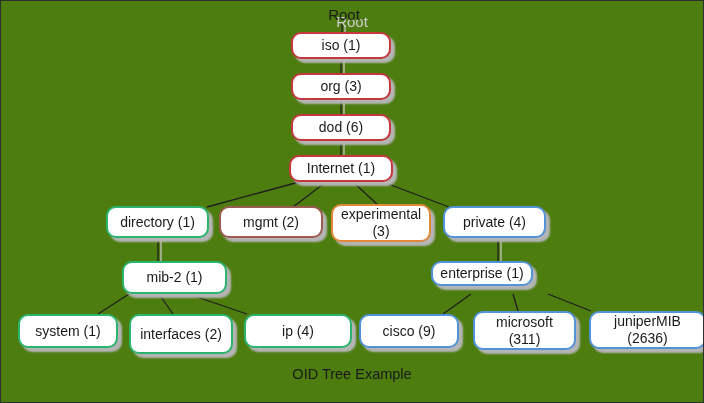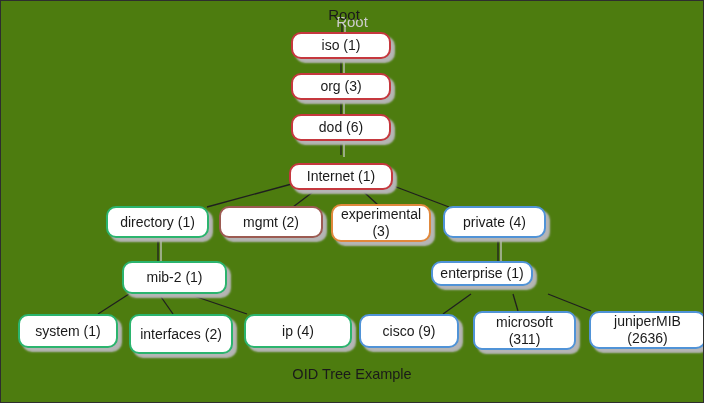--- a/index.html
+++ b/index.html
@@ -97,32 +97,32 @@
 
   <div class="root-label">
     <span class="ghost">Root</span>
     <span class="main">Root</span>
   </div>
 
   <div id="nodes">
       <div class="node" style="left: 290px; top: 31px; width: 100px; height: 27px; border-color: rgb(197, 56, 62);">iso (1)</div>
       <div class="node" style="left: 290px; top: 72px; width: 100px; height: 27px; border-color: rgb(197, 56, 62);">org (3)</div>
       <div class="node" style="left: 290px; top: 113px; width: 100px; height: 27px; border-color: rgb(197, 56, 62);">dod (6)</div>
-      <div class="node" style="left: 288px; top: 154px; width: 104px; height: 27px; border-color: rgb(197, 56, 62); margin-top: 8px;">Internet (1)</div>
+      <div class="node" style="left: 288px; top: 154px; width: 104px; height: 27px; border-color: rgb(197, 56, 62);">Internet (1)</div>
       <div class="node" style="left: 105px; top: 205px; width: 103px; height: 32px; border-color: rgb(43, 180, 110);">directory (1)</div>
       <div class="node" style="left: 218px; top: 205px; width: 104px; height: 32px; border-color: rgb(156, 91, 82);">mgmt (2)</div>
       <div class="node" style="left: 330px; top: 203px; width: 100px; height: 38px; border-color: rgb(224, 136, 60);">experimental
 (3)</div>
       <div class="node" style="left: 442px; top: 205px; width: 103px; height: 32px; border-color: rgb(80, 147, 215);">private (4)</div>
       <div class="node" style="left: 121px; top: 260px; width: 105px; height: 33px; border-color: rgb(43, 180, 110);">mib-2 (1)</div>
       <div class="node" style="left: 430px; top: 260px; width: 102px; height: 25px; border-color: rgb(80, 147, 215); text-align: right;">enterprise (1)</div>
       <div class="node" style="left: 17px; top: 313px; width: 100px; height: 34px; border-color: rgb(43, 180, 110);">system (1)</div>
       <div class="node" style="left: 128px; top: 313px; width: 104px; height: 40px; border-color: rgb(43, 180, 110);">interfaces (2)</div>
       <div class="node" style="left: 243px; top: 313px; width: 108px; height: 34px; border-color: rgb(43, 180, 110);">ip (4)</div>
       <div class="node" style="left: 358px; top: 313px; width: 100px; height: 34px; border-color: rgb(80, 147, 215);">cisco (9)</div>
-      <div class="node" style="left: 472px; top: 310px; width: 103px; height: 39px; border-color: rgb(80, 147, 215); border-radius: 9px;">microsoft
+      <div class="node" style="left: 472px; top: 310px; width: 103px; height: 39px; border-color: rgb(80, 147, 215);">microsoft
 (311)</div>
       <div class="node" style="left: 588px; top: 310px; width: 117px; height: 38px; border-color: rgb(80, 147, 215);">juniperMIB
 (2636)</div>
     </div>
 
   <div class="caption">OID Tree Example</div>
 </div>
 
 </body></html>

